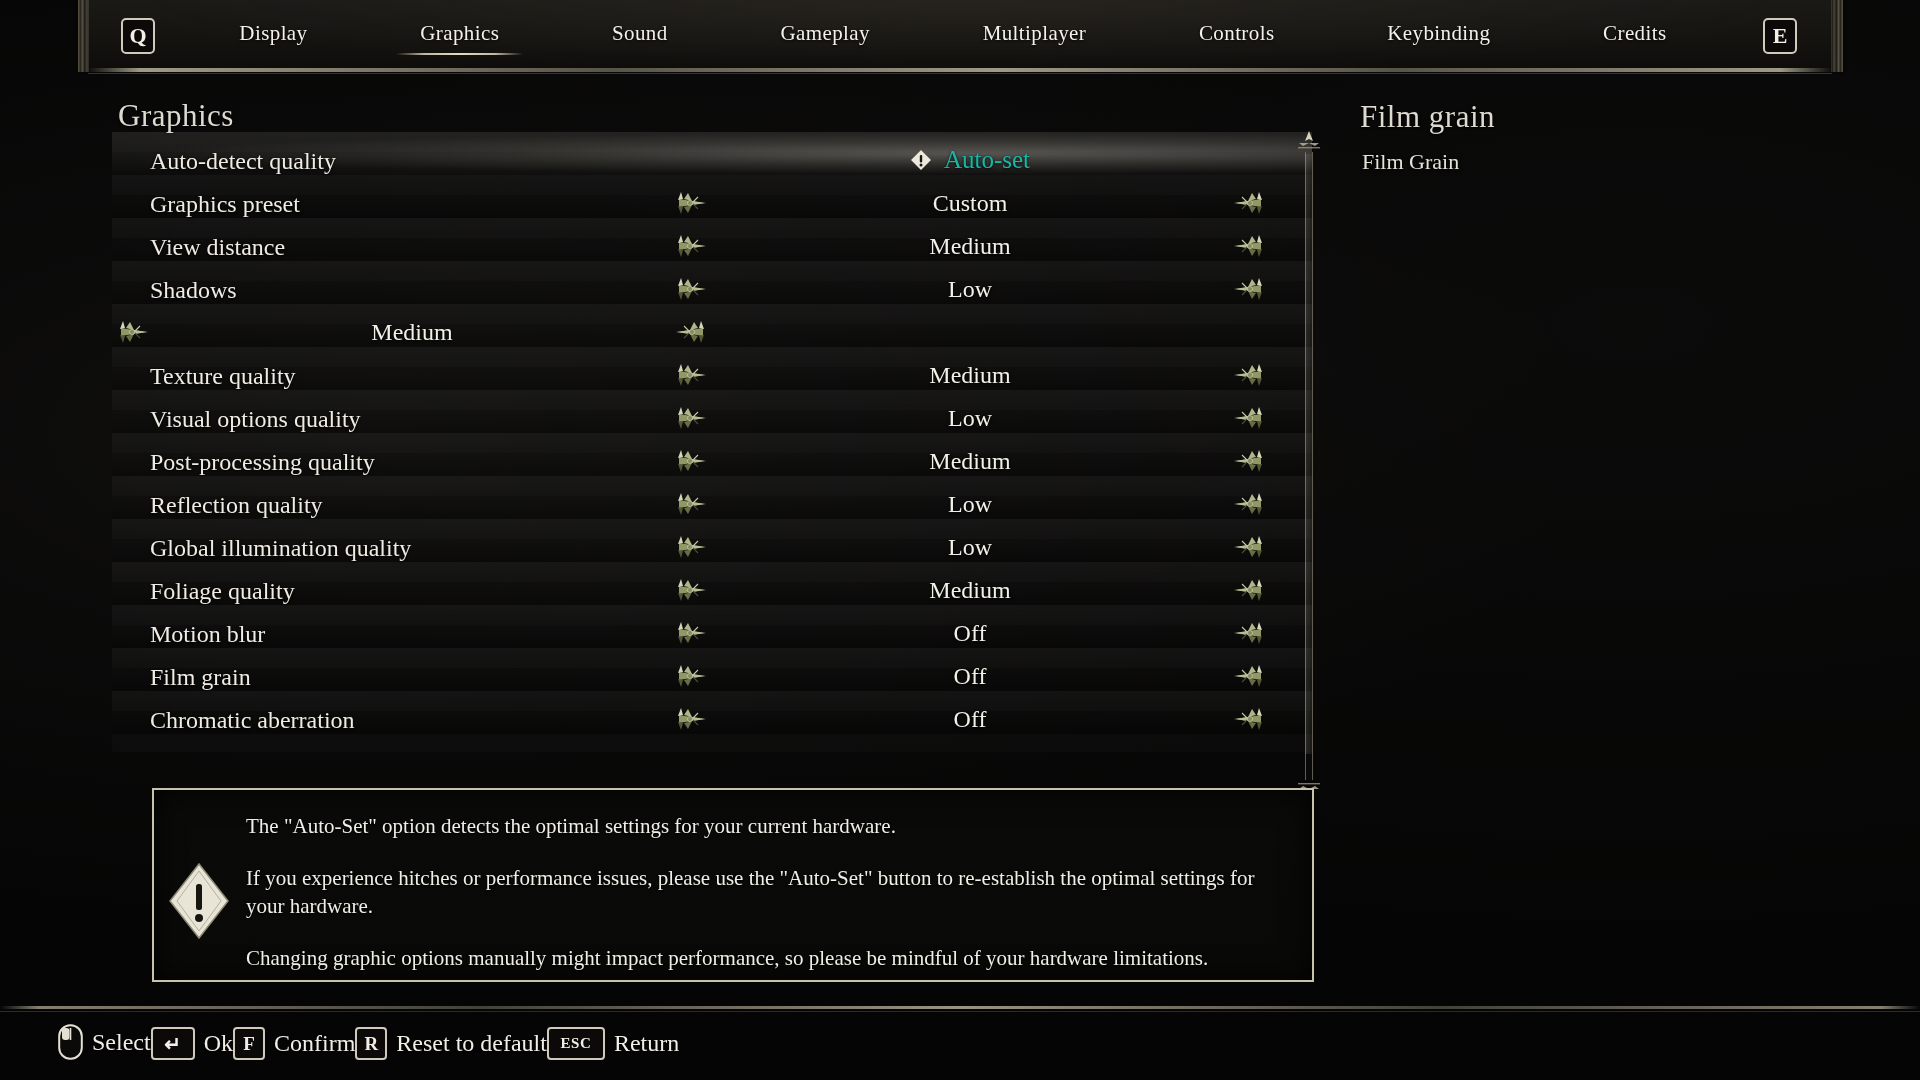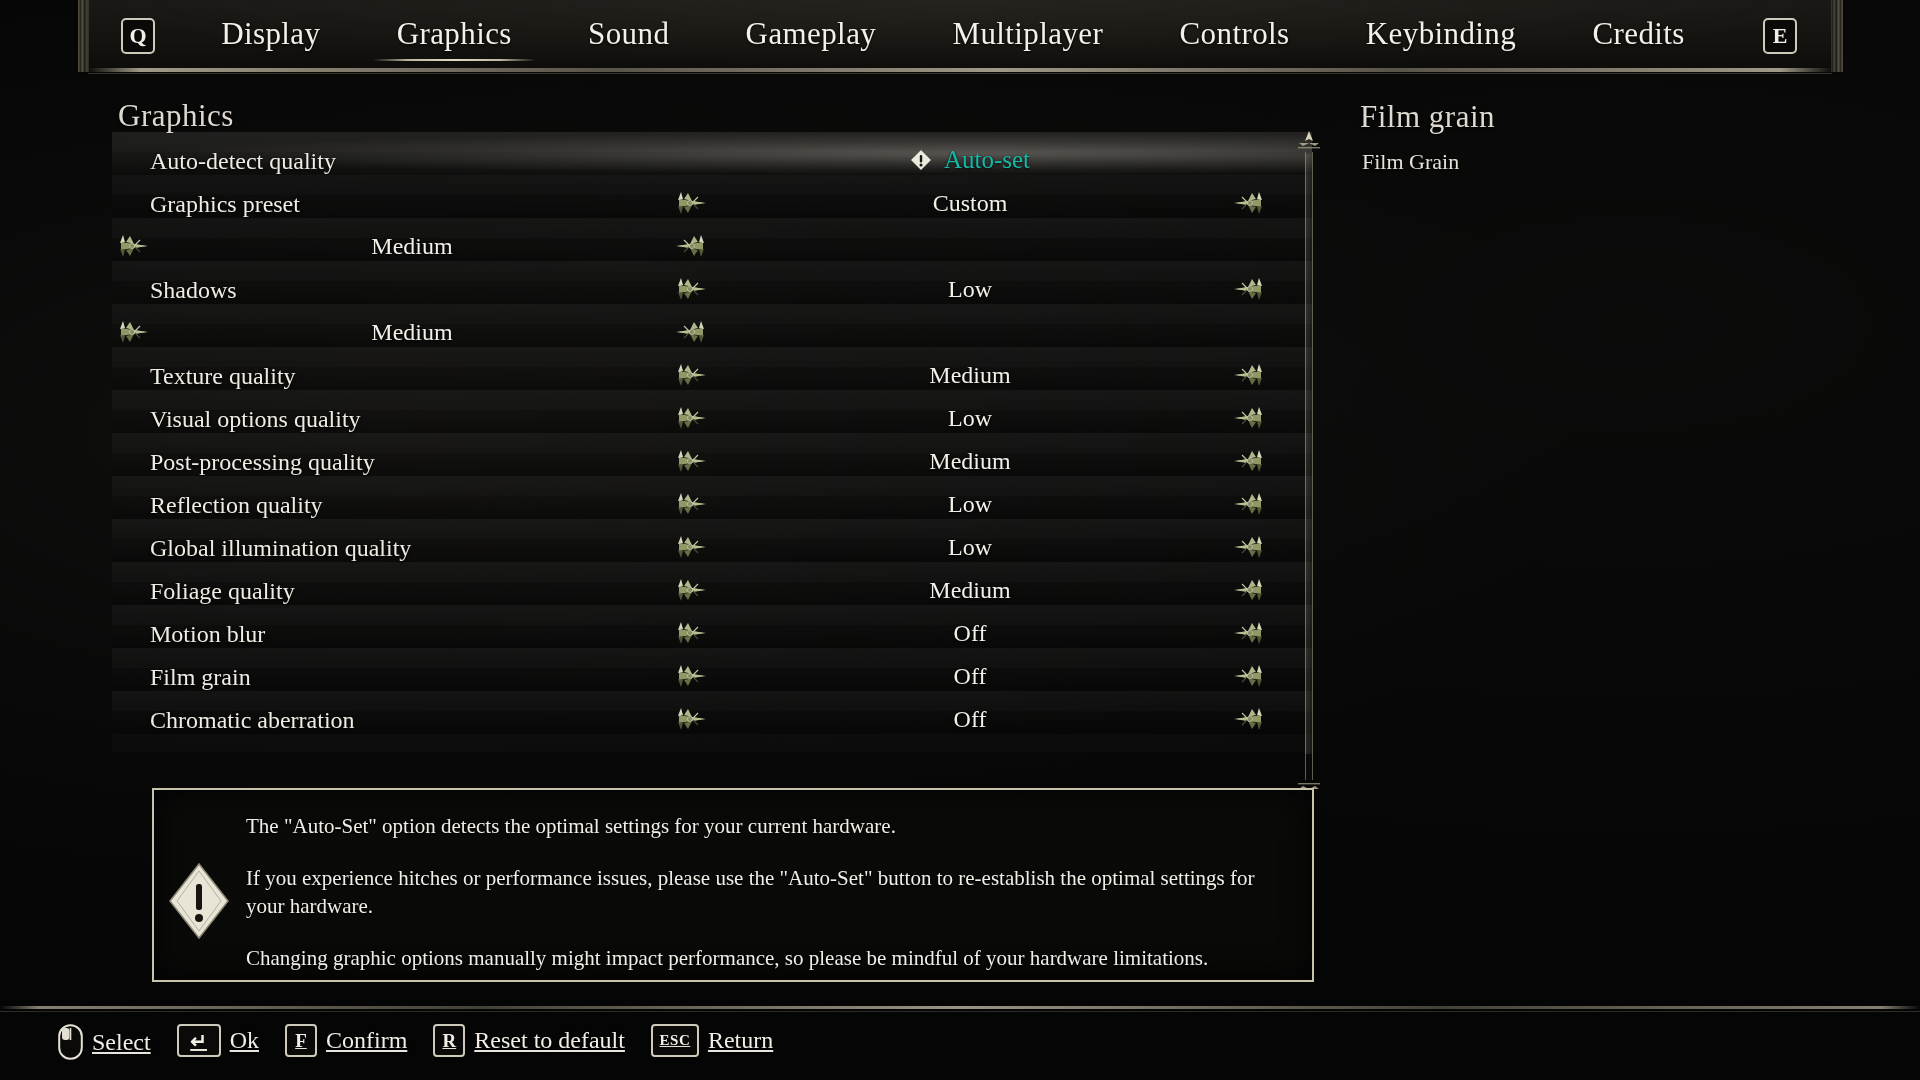--- a/index.html
+++ b/index.html
@@ -82,21 +82,21 @@
 
   .nav-items{
     flex:1;
     display:flex;
     align-items:center;
     justify-content:space-around;
     padding:0 40px 0 28px;
   }
   .nav-item{
     position:relative;
-    font-size:31px;
+    font-size:21px;
     color:#f4f1ea;
     letter-spacing:.4px;
     padding:4px 6px 9px 6px;
     white-space:nowrap;
     cursor:pointer;
     text-shadow:0 1px 3px rgba(0,0,0,.9);
   }
   .nav-item.active::after{
     content:"";
     position:absolute;
@@ -280,41 +280,39 @@
   .footer-rule2{
     position:absolute;
     left:0; top:1011px; width:1920px; height:1px;
     background:rgba(120,114,96,.35);
   }
 
   .footer{
     position:absolute;
     left:58px; top:1024px;
     display:flex;
-    align-items:flex-start;
-    gap:26px;
-    text-decoration:underline;
+    align-items:flex-end;
   }
   .hint{
     display:flex; align-items:center; gap:9px;
     cursor:pointer;
   }
   .hint-label{
     font-size:24px;
     color:#f1eee6;
     text-shadow:0 1px 2px rgba(0,0,0,.9);
     white-space:nowrap;
   }
   .hint-key{
     width:32px; height:33px;
     font-size:19px;
     border-width:2px;
     border-radius:4px;
   }
-  .hint-key.wide{ width:48px; font-size:15px; letter-spacing:.5px; }
+  .hint-key.wide{ width:58px; font-size:15px; letter-spacing:.5px; }
   .hint-key.enter{ width:44px; font-size:20px; }
   .mouse-icon{ width:25px; height:36px; }
   .mouse-icon svg{ display:block; }
 
   
   .bg-texture{
     position:absolute; inset:0;
     pointer-events:none;
     background:
       radial-gradient(ellipse at 20% 40%, rgba(40,38,34,.30) 0%, rgba(0,0,0,0) 55%),
@@ -406,20 +404,21 @@
                   <circle cx="22" cy="15" r="2.6" fill="#8e946a" stroke="#d5d9b4" stroke-width=".7"></circle>
                   <path d="M14 9 L19 14" stroke="#cfd4ac" stroke-width="1.1" fill="none"></path>
                   <path d="M14 21 L19 16" stroke="#4e533a" stroke-width="1.1" fill="none"></path>
                 </g>
               </svg>
             </div>
           </div>
         </div>
         <div class="row">
           <div class="rowbg"></div>
+          <div class="label">View distance</div>
           <div class="ctrl">
             <div class="arrow">
               <svg viewBox="0 0 42 30">
                 <g transform="translate(42,0) scale(-1,1)">
                   <path d="M8 15 L33 11 L33 19 Z" fill="#9aa06a"></path>
                   <path d="M6 15 L20 13 L20 17 Z" fill="#c2c79a"></path>
                   <path d="M24 5 L28 11 L20 13 Z" fill="#b9bf8f"></path>
                   <path d="M24 25 L28 19 L20 17 Z" fill="#6d7348"></path>
                   <path d="M31 4 L34 12 L29 11 Z" fill="#dfe3c2"></path>
                   <path d="M31 26 L34 18 L29 19 Z" fill="#555a38"></path>

